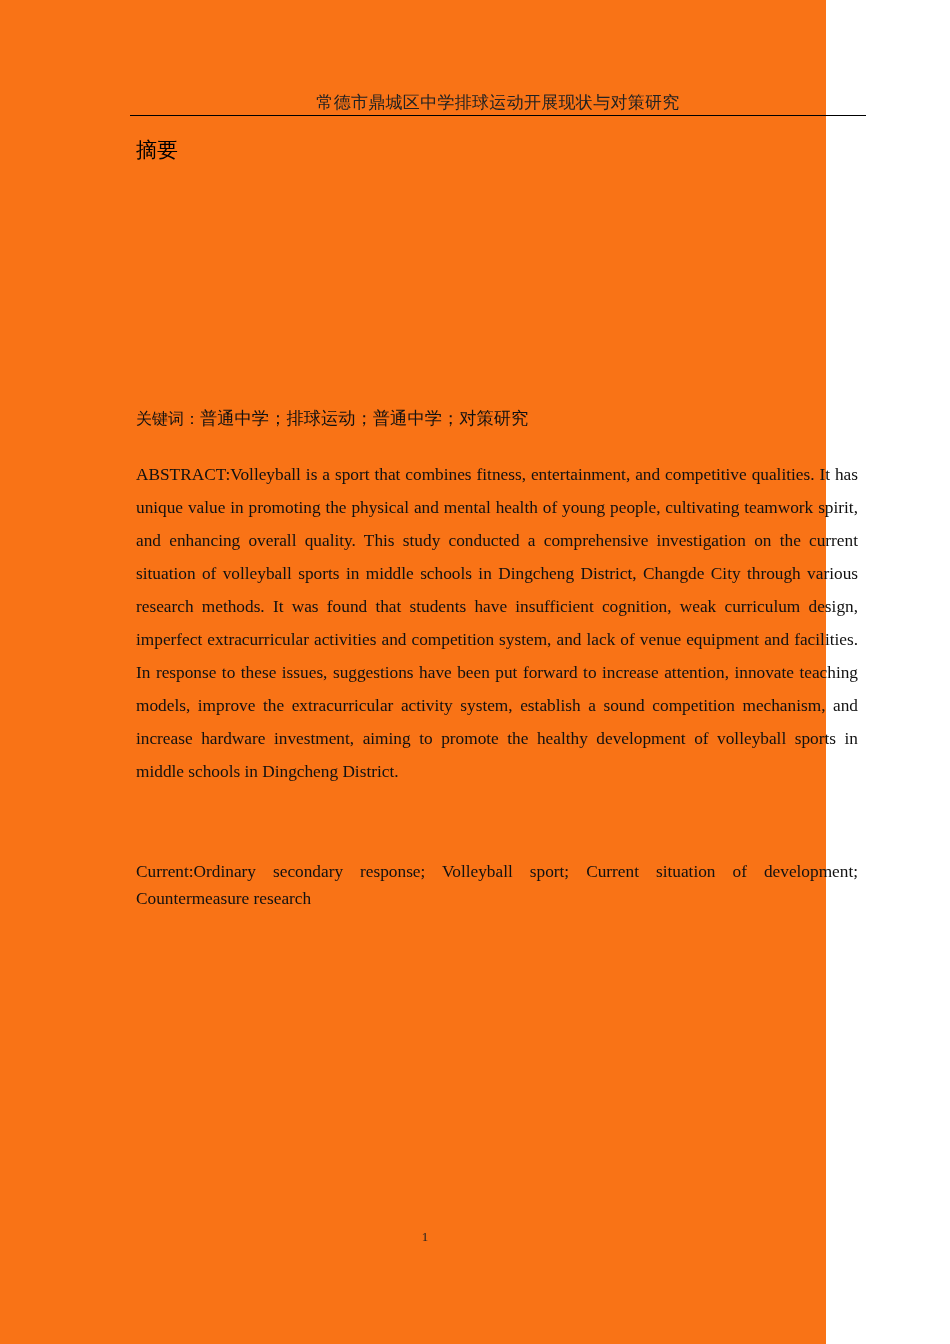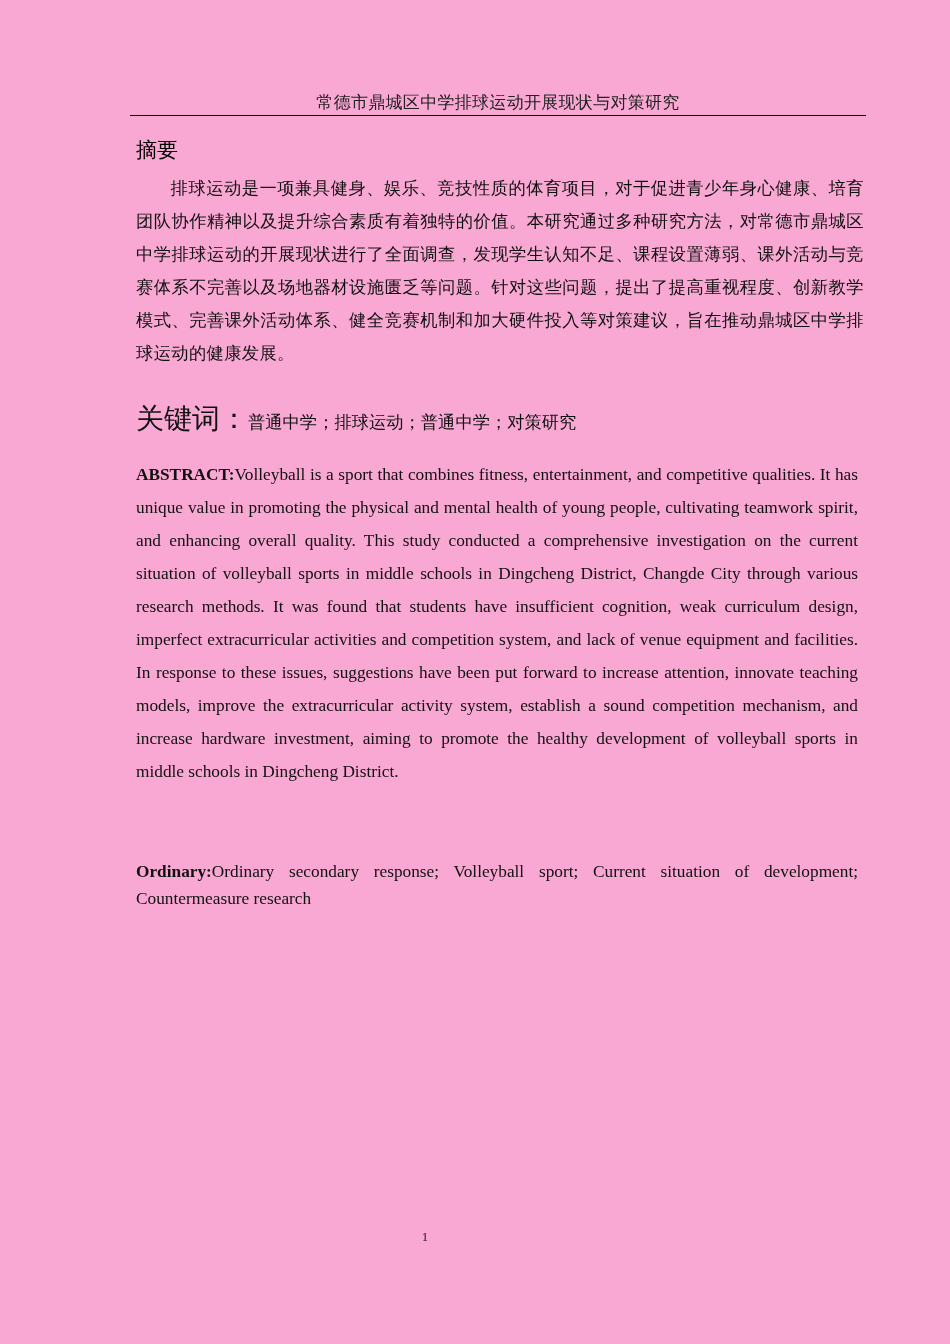--- a/index.html
+++ b/index.html
@@ -12,23 +12,24 @@
       height: 1344px;
       position: relative;
       overflow: hidden;
       color: #000000;
       font-family: "Liberation Serif", "DejaVu Serif", serif;
     }
     .page {
       position: absolute;
       left: 0;
       top: 0;
-      width: 950px;
+      width: 778px;
       height: 1344px;
-      background: #f9a8d4;
+      background: #f97316;
+      padding-left: 48px;
     }
     .running-header {
       position: absolute;
       left: 130px;
       top: 90px;
       width: 736px;
       height: 25px;
       border-bottom: 1.3px solid #000;
       text-align: center;
       font-size: 17px;
@@ -60,34 +61,34 @@
     .cn-keywords {
       position: absolute;
       left: 136px;
       top: 404px;
       font-size: 17.3px;
       line-height: 30px;
       color: #111;
     }
     .cn-keywords .kw-label {
       font-family: "DejaVu Sans", "Liberation Sans", sans-serif;
-      font-size: 28px;
+      font-size: 16px;
     }
     .en-abstract {
       position: absolute;
       left: 136px;
       top: 458px;
       width: 722px;
       font-size: 17.3px;
       line-height: 33px;
       text-align: justify;
       color: #111;
     }
     .en-abstract .label, .en-keywords .label {
-      font-weight: bold;
+      font-weight: normal;
     }
     .en-keywords {
       position: absolute;
       left: 136px;
       top: 858px;
       width: 722px;
       font-size: 17.3px;
       line-height: 27px;
       text-align: justify;
       text-align-last: left;
@@ -108,25 +109,24 @@
 <body>
 
 <div class="page">
 
   <div class="running-header">
     <span>常德市鼎城区中学排球运动开展现状与对策研究</span>
   </div>
 
   <div class="cn-heading">摘要</div>
 
-  <p class="cn-abstract" style="margin:0;">排球运动是一项兼具健身、娱乐、竞技性质的体育项目，对于促进青少年身心健康、培育团队协作精神以及提升综合素质有着独特的价值。本研究通过多种研究方法，对常德市鼎城区中学排球运动的开展现状进行了全面调查，发现学生认知不足、课程设置薄弱、课外活动与竞赛体系不完善以及场地器材设施匮乏等问题。针对这些问题，提出了提高重视程度、创新教学模式、完善课外活动体系、健全竞赛机制和加大硬件投入等对策建议，旨在推动鼎城区中学排球运动的健康发展。</p>
 
   <div class="cn-keywords">
     <span class="kw-label">关键词：</span><span>普通中学；排球运动；普通中学；对策研究</span>
   </div>
 
   <p class="en-abstract" style="margin:0;"><span class="label">ABSTRACT:</span><span>Volleyball is a sport that combines fitness, entertainment, and competitive qualities. It has unique value in promoting the physical and mental health of young people, cultivating teamwork spirit, and enhancing overall quality. This study conducted a comprehensive investigation on the current situation of volleyball sports in middle schools in Dingcheng District, Changde City through various research methods. It was found that students have insufficient cognition, weak curriculum design, imperfect extracurricular activities and competition system, and lack of venue equipment and facilities. In response to these issues, suggestions have been put forward to increase attention, innovate teaching models, improve the extracurricular activity system, establish a sound competition mechanism, and increase hardware investment, aiming to promote the healthy development of volleyball sports in middle schools in Dingcheng District.</span></p>
 
-  <p class="en-keywords" style="margin:0;"><span class="label">Ordinary:</span><span>Ordinary secondary response; Volleyball sport; Current situation of development; Countermeasure research</span></p>
+  <p class="en-keywords" style="margin:0;"><span class="label">Current:</span><span>Ordinary secondary response; Volleyball sport; Current situation of development; Countermeasure research</span></p>
 
   <div class="page-number">1</div>
 
 </div>
 
 </body></html>

